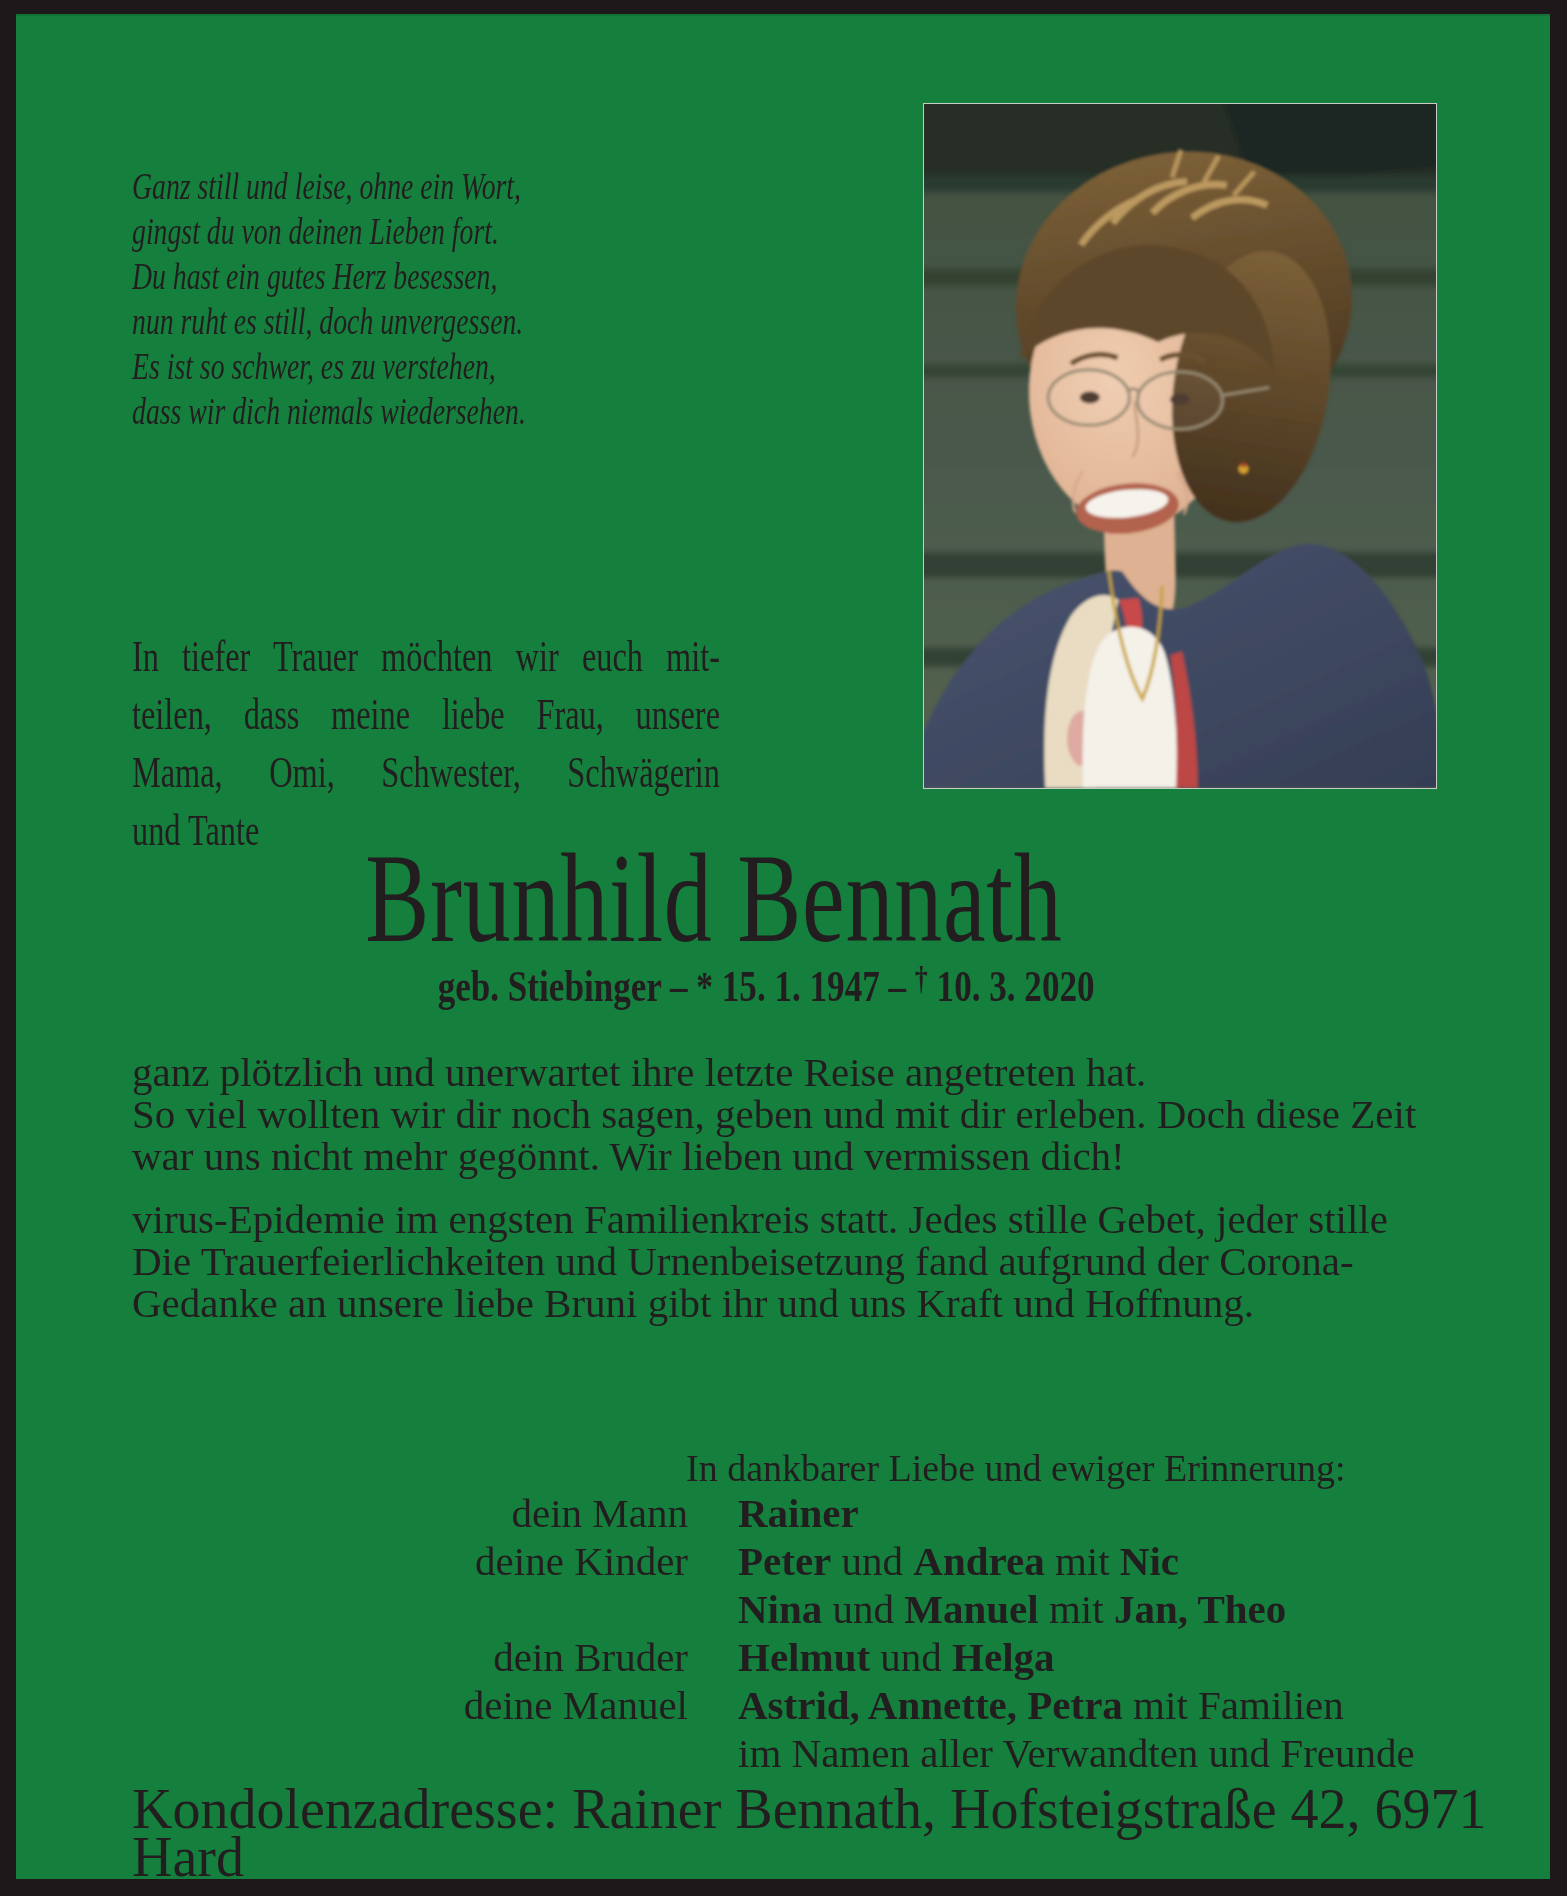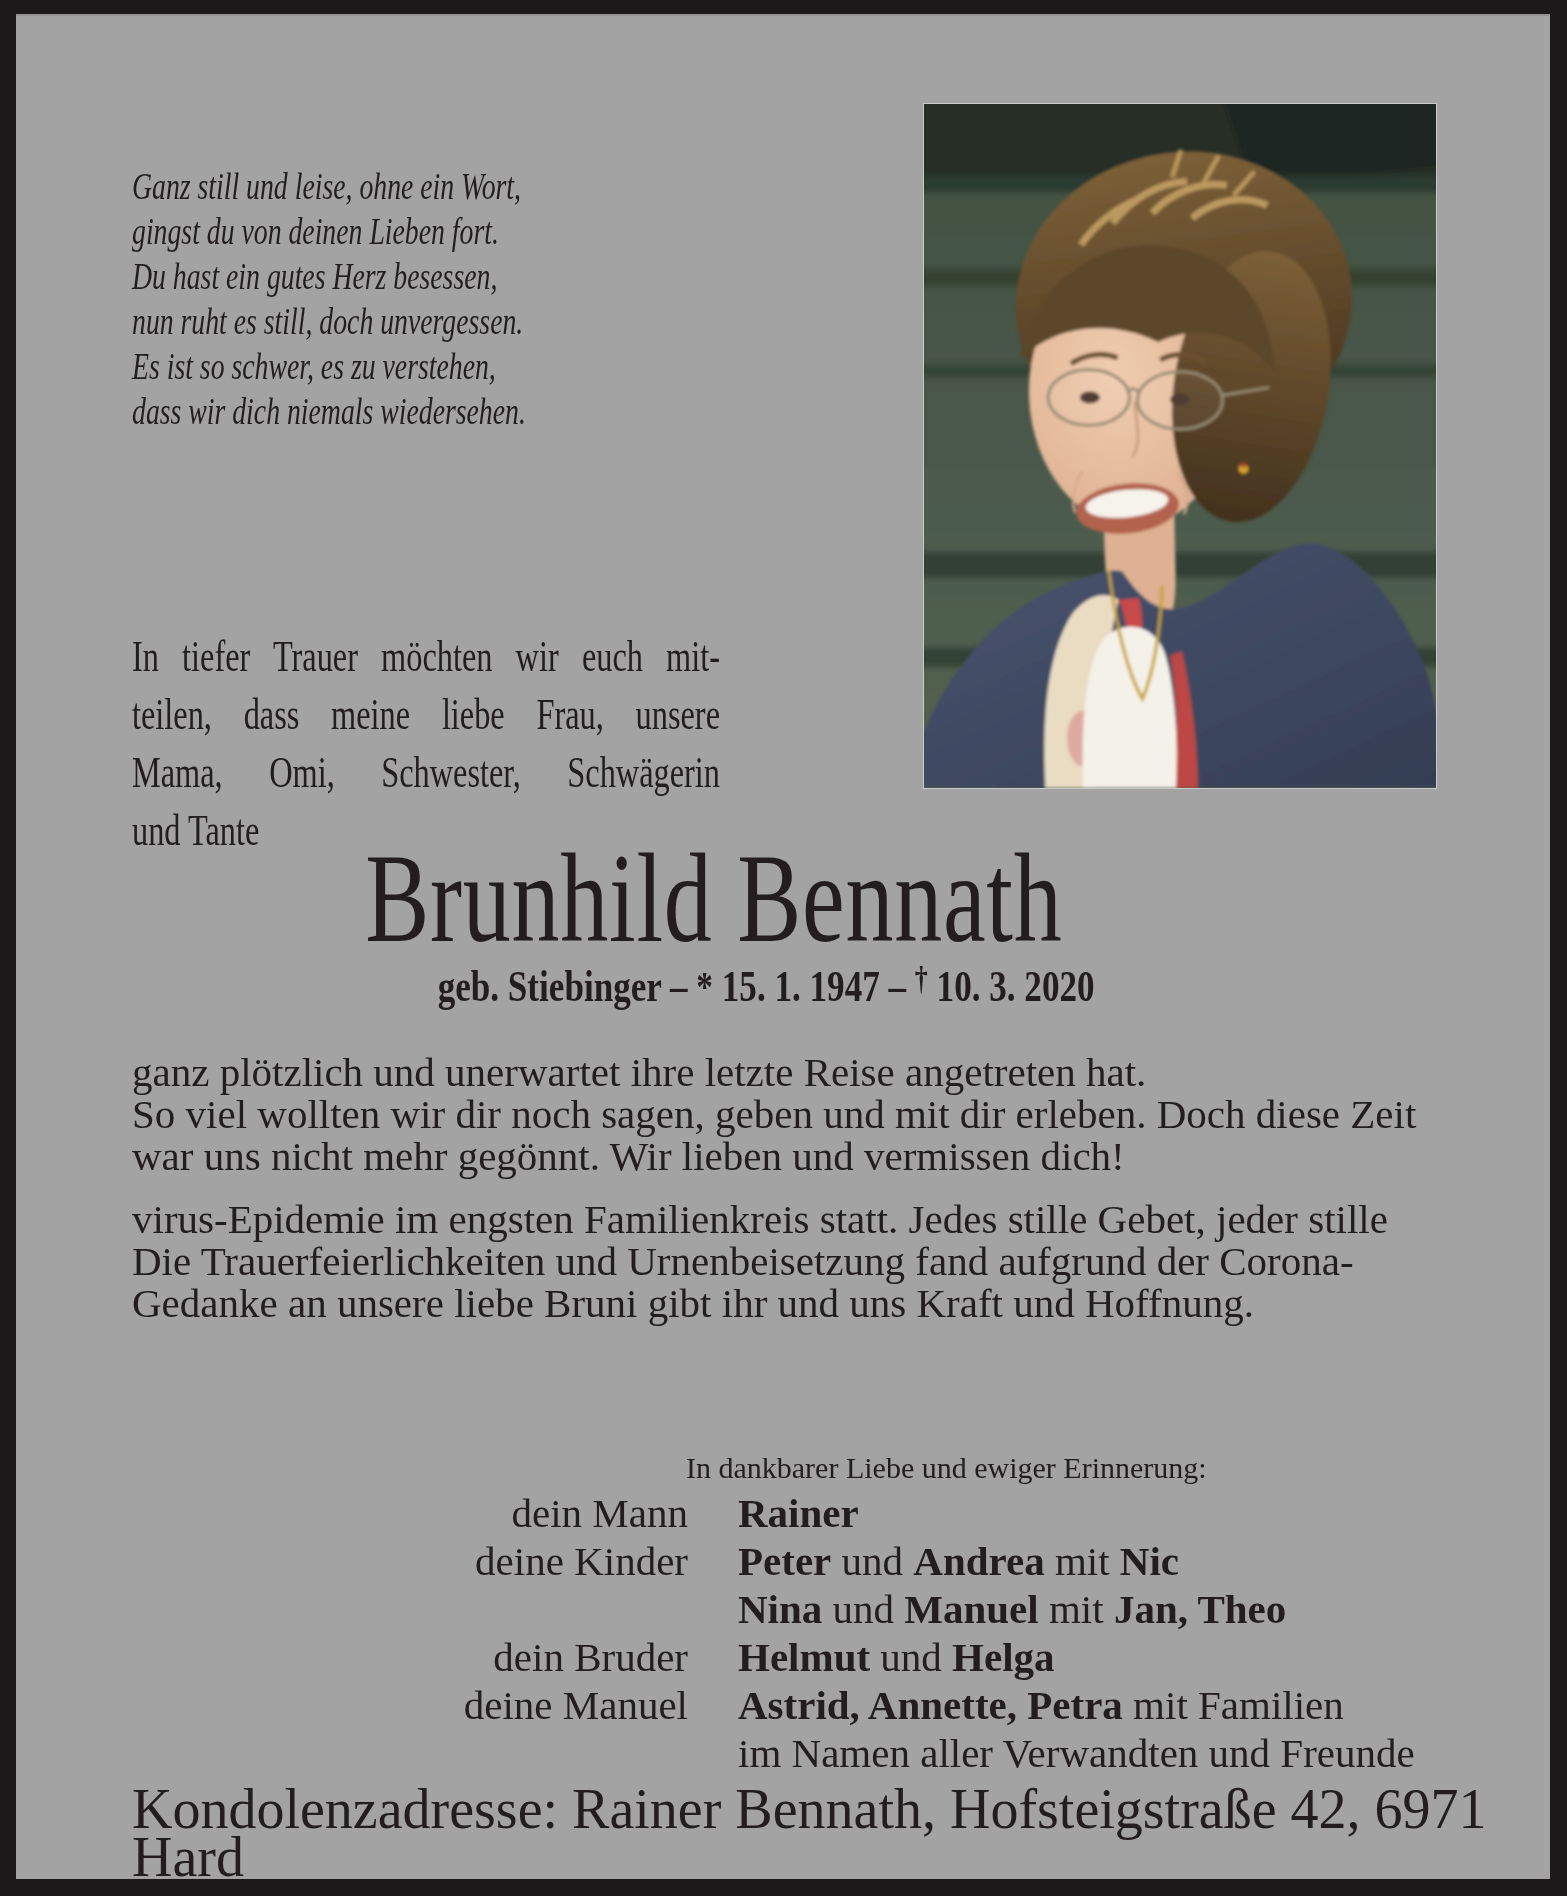--- a/index.html
+++ b/index.html
@@ -7,21 +7,21 @@
     position:relative;
     width:1567px;height:1896px;
     background:#1d1819;
     font-family:"Liberation Serif","DejaVu Serif",serif;
     color:#221e1f;
     overflow:hidden;
   }
   .content{
     position:absolute;
     left:16px;top:14px;width:1534px;height:1865px;
-    background:#a3a3a3;
+    background:#15803d;
     box-shadow:inset 0 2px 0 rgba(0,0,0,0.10);
   }
   .abs{position:absolute;}
 
   
   .poem{
     left:116px;top:150px;
     width:620px;
     transform:scaleX(0.75);transform-origin:0 0;
     font-style:italic;
@@ -70,21 +70,21 @@
   
   .par{left:116px;width:1400px;font-size:41px;line-height:42px;}
   .par1{top:1037px;}
   .par2{top:1184px;}
 
   
   .dateline{left:116px;top:1344px;font-size:41px;line-height:48px;white-space:pre;}
   .dateline .places{font-weight:bold;font-size:45px;}
 
   
-  .closing-heading{left:670px;top:1430px;font-size:30px;line-height:48px;}
+  .closing-heading{left:670px;top:1430px;font-size:38px;line-height:48px;}
   .family{left:12px;top:1475px;width:1534px;font-size:41px;line-height:48px;}
   .frow{display:flex;}
   .flabel{width:660px;padding-right:14px;text-align:right;white-space:pre;}
   .fnames{white-space:pre;margin-left:36px;}
   .fnames b{font-weight:bold;}
 
   
   .condolence{left:116px;top:1771px;font-size:56px;line-height:48px;}
 </style>
 </head>

